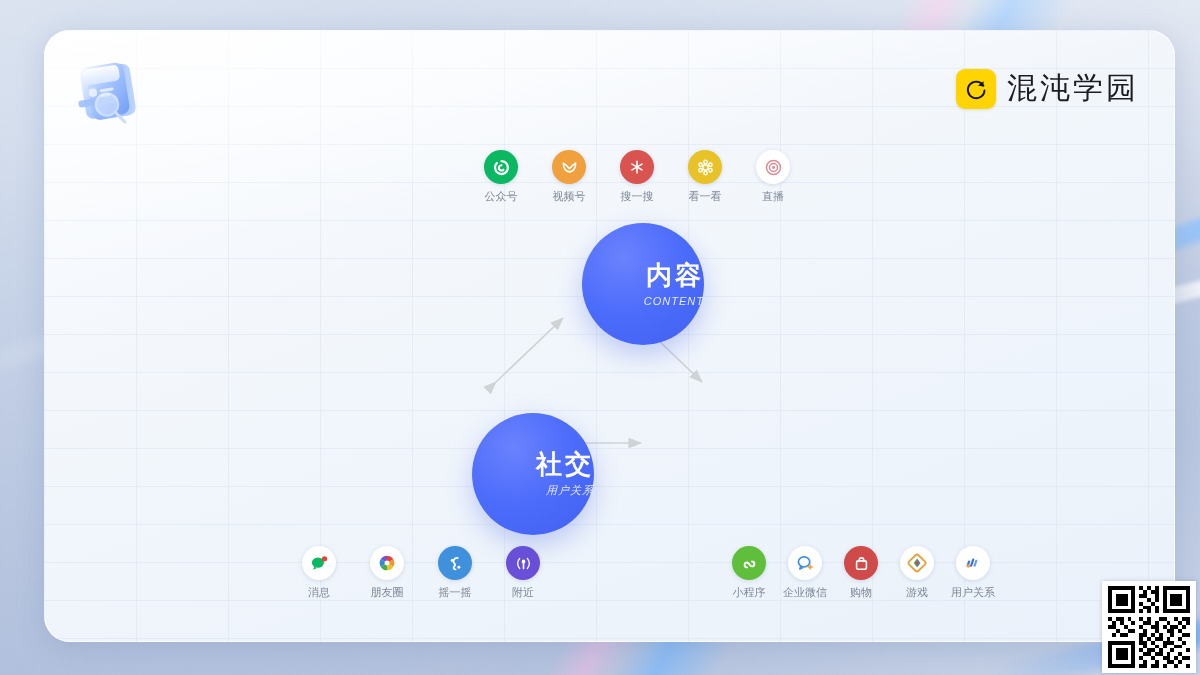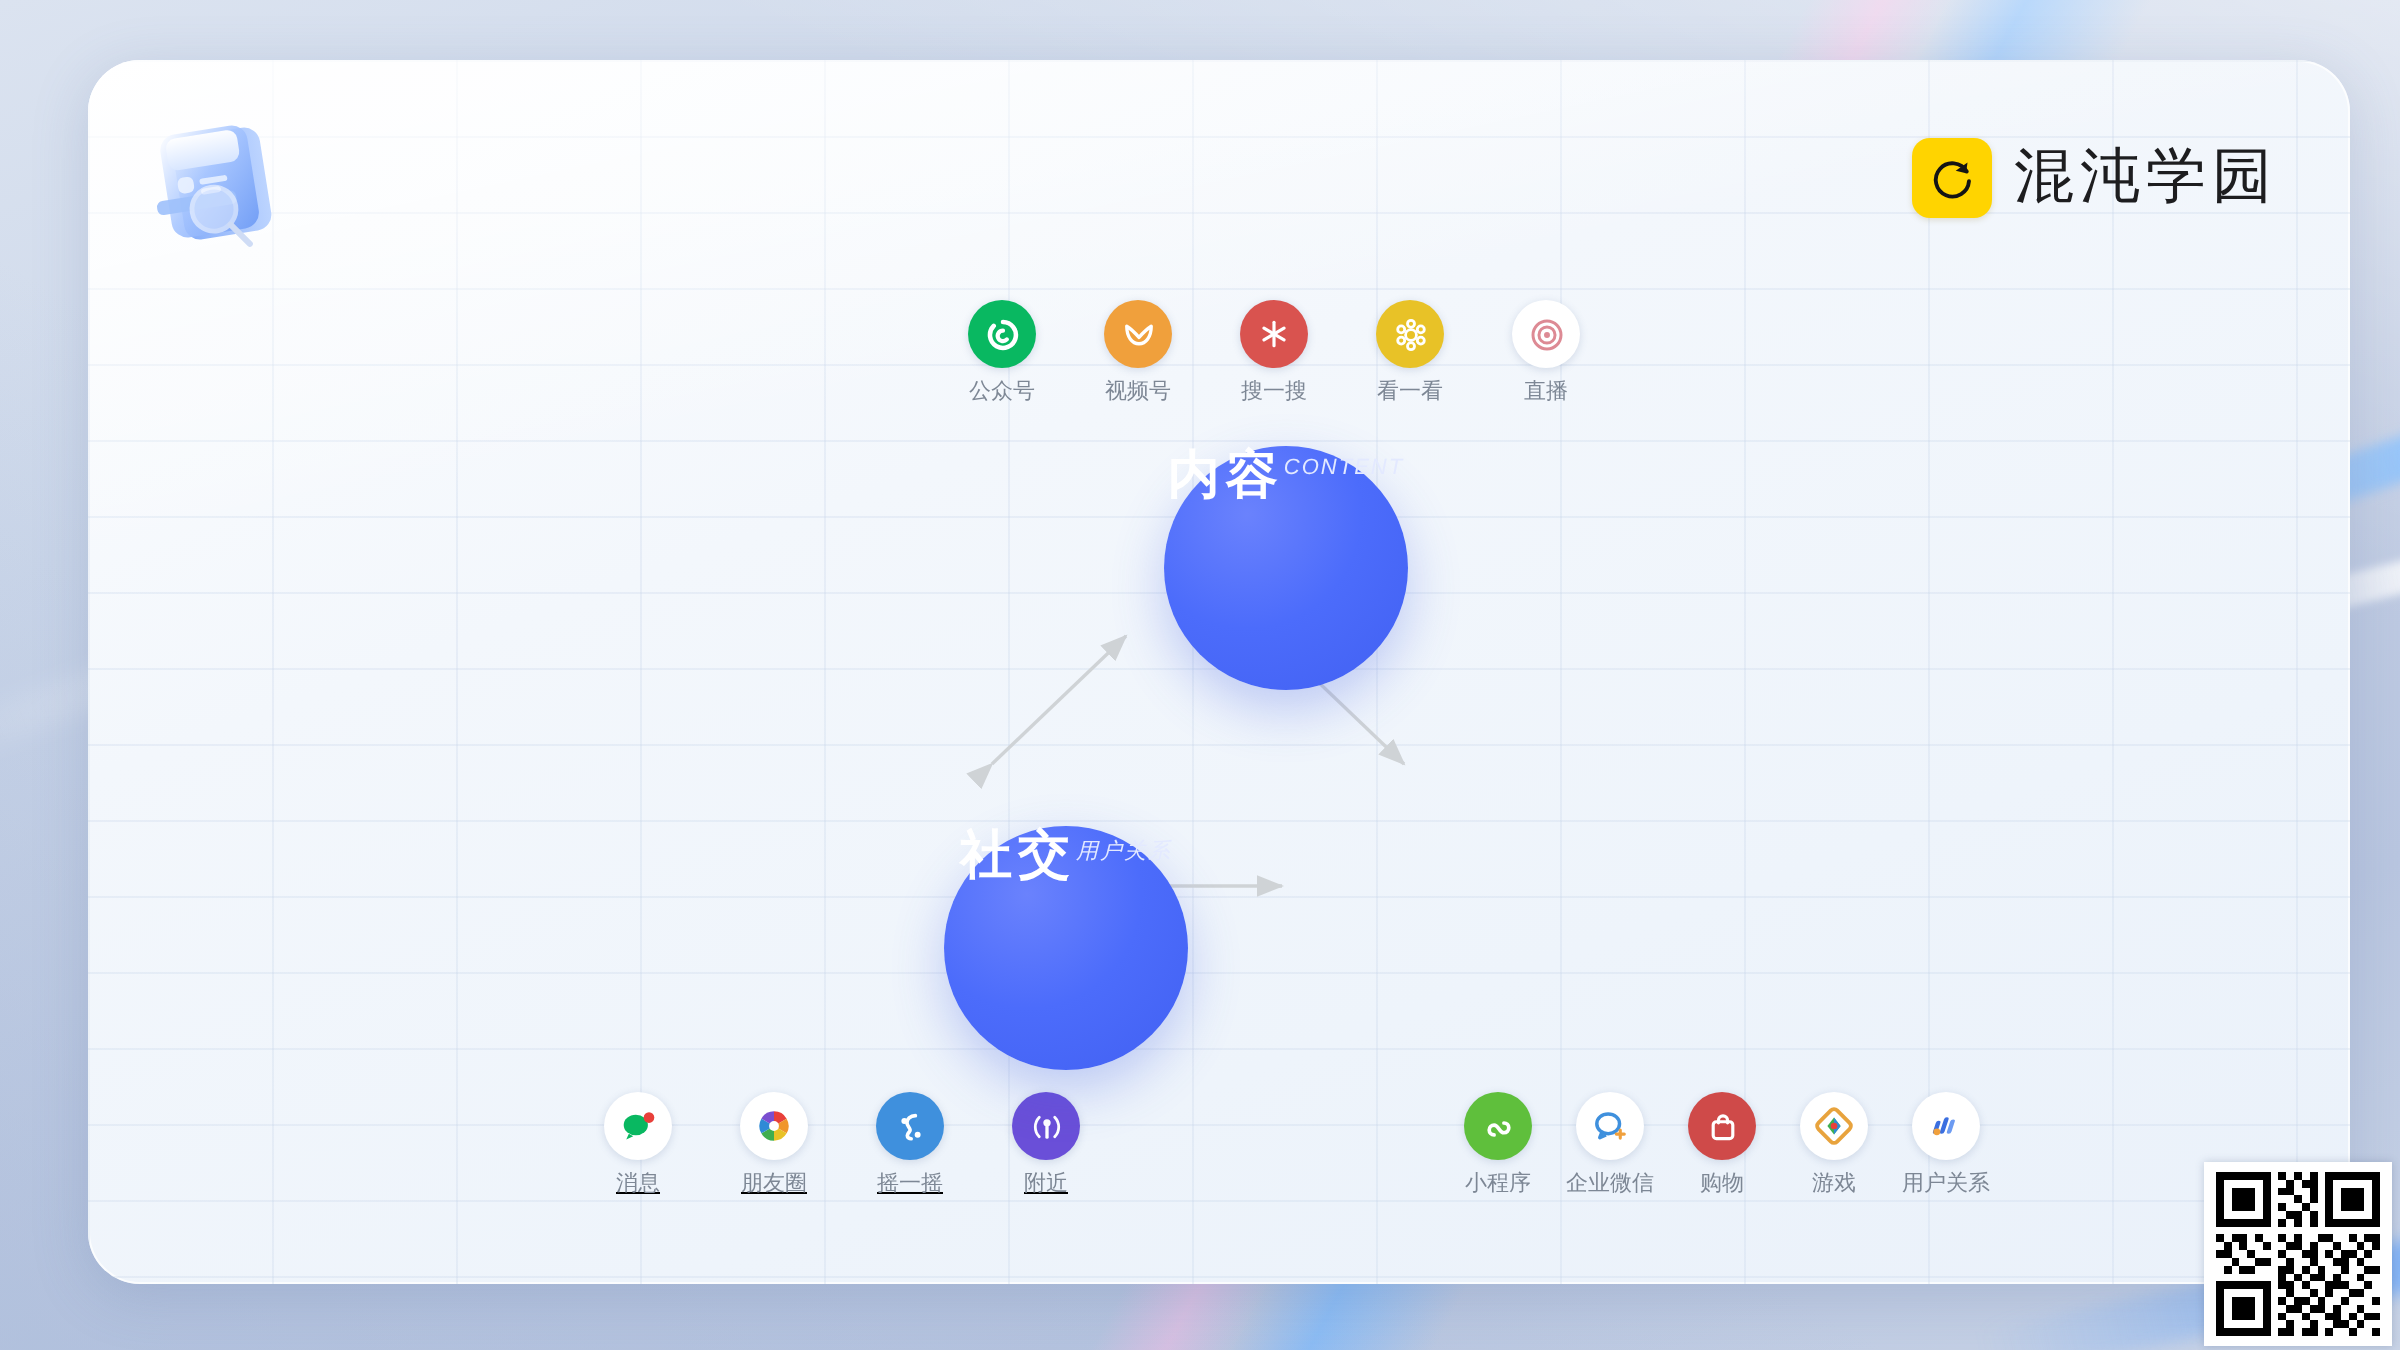--- a/index.html
+++ b/index.html
@@ -54,30 +54,30 @@
   #logo{position:absolute;right:36px;top:38px;display:flex;align-items:center;gap:11px;padding-left:18px;}
   #logo-mark{width:40px;height:40px;border-radius:9px;background:#ffd400;
       display:flex;align-items:center;justify-content:center;
       box-shadow:0 1px 3px rgba(120,100,0,.18);}
   #logo-text{font-family:"Liberation Serif","DejaVu Serif",serif;
       font-size:30px;letter-spacing:3px;color:#1d1d1f;font-weight:400;}
 
   
   .iconrow{position:absolute;display:flex;}
   #row-top{left:440px;top:120px;gap:34px;}
-  #row-bl{left:258px;top:516px;gap:34px;text-decoration:underline;}
+  #row-bl{left:258px;top:516px;gap:34px;}
   #row-br{left:688px;top:516px;gap:22px;}
   .iconcell{width:34px;display:flex;flex-direction:column;align-items:center;gap:7px;text-align:right;}
   .ibubble{width:34px;height:34px;border-radius:50%;display:flex;align-items:center;
       justify-content:center;box-shadow:0 1px 4px rgba(80,105,150,.20);}
   .ilabel{font-size:11px;color:#7d8795;white-space:nowrap;line-height:1;}
 
   
-  .node{position:absolute;border-radius:50%;display:flex;flex-direction:row;
-        align-items:flex-start;justify-content:center;color:#fff;
+  .node{position:absolute;border-radius:50%;display:flex;flex-direction:column;
+        align-items:flex-end;justify-content:center;color:#fff;
         background:radial-gradient(circle at 34% 28%, #6a82fd 0%, #4c6cfb 48%, #4160f2 100%);
         box-shadow:0 10px 26px rgba(70,100,230,.30);}
   .node .cn{font-size:26px;font-weight:700;letter-spacing:3px;line-height:1.1;}
   .node .sub{font-size:11px;letter-spacing:1px;margin-top:5px;color:#e3e9ff;font-style:italic;}
   #node-content{left:538px;top:193px;width:122px;height:122px;}
   #node-social{left:428px;top:383px;width:122px;height:122px;}
   #node-commerce{left:648px;top:383px;width:122px;height:122px;}
 
   #arrows{position:absolute;left:0;top:0;width:1131px;height:612px;pointer-events:none;}
 

